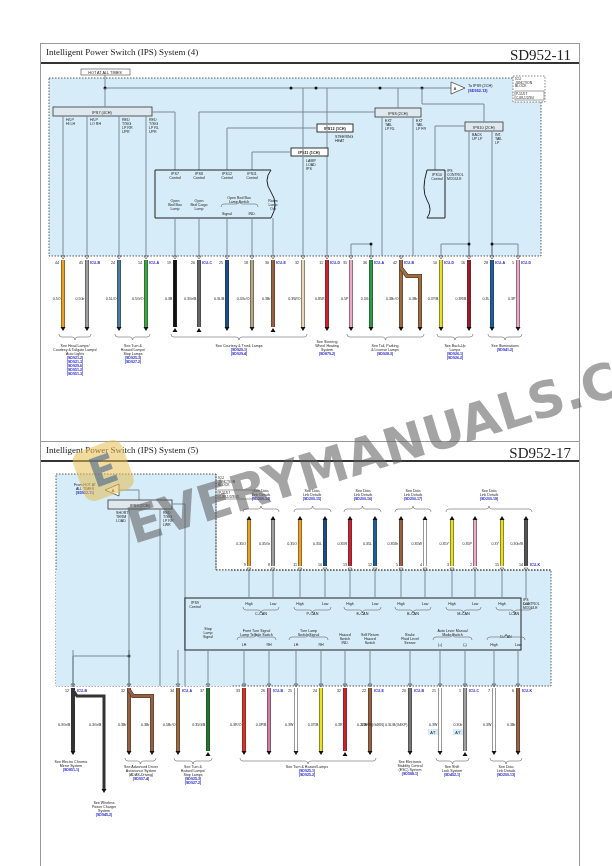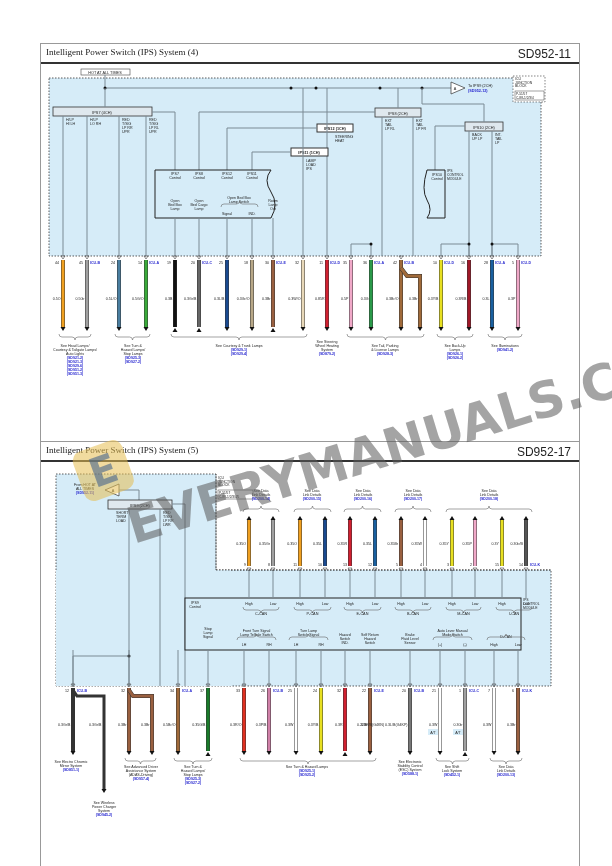--- a/index.html
+++ b/index.html
@@ -1,20 +1,20 @@
 <!DOCTYPE html>
 <html><head>
 <meta charset="utf-8">
 <style>
   html,body{margin:0;padding:0;background:#fff;}
   body{width:612px;height:866px;position:relative;overflow:hidden;font-family:"Liberation Sans",sans-serif;}
   .page{position:absolute;left:40px;width:540px;border:1px solid #999;background:#fff;box-sizing:border-box;}
   .page-header{position:relative;height:18px;border-bottom:2px solid #333;}
   .page-title{position:absolute;left:5px;top:3px;font-family:"Liberation Serif",serif;font-size:9px;color:#222;}
-  .page-code{position:absolute;right:8px;top:3px;font-family:Liberation Sans, sans-serif;font-size:12px;color:#222;}
+  .page-code{position:absolute;right:8px;top:3px;font-family:Liberation Serif, serif;font-size:15px;color:#222;}
   svg{position:absolute;left:0;top:18px;}
   svg text{font-family:"Liberation Sans",sans-serif;}
   .watermark{position:absolute;font-family:"DejaVu Sans",sans-serif;font-weight:bold;color:rgba(90,90,90,0.55);transform-origin:left top;white-space:nowrap;pointer-events:none;}
 </style>
 </head>
 <body>
 
 <div class="page" id="p1" style="top:43px;height:422px;">
   <div class="page-header">
     <span class="page-title">Intelligent Power Switch (IPS) System (4)</span>

